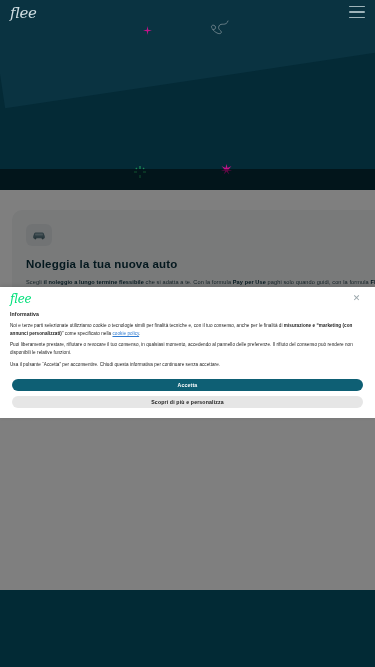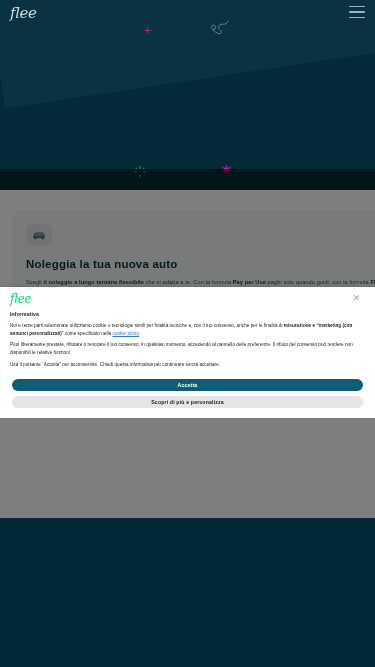--- a/index.html
+++ b/index.html
@@ -8,21 +8,21 @@
     width: 375px;
     height: 667px;
     overflow: hidden;
     font-family: "Liberation Sans", sans-serif;
     background: #022a35;
   }
 
   #page {
     position: relative;
     width: 375px;
-    height: 518px;
+    height: 667px;
     overflow: hidden;
     background: #022a35;
   }
 
   
   .hero {
     position: absolute;
     left: 0; top: 0;
     width: 375px;
     height: 190px;

